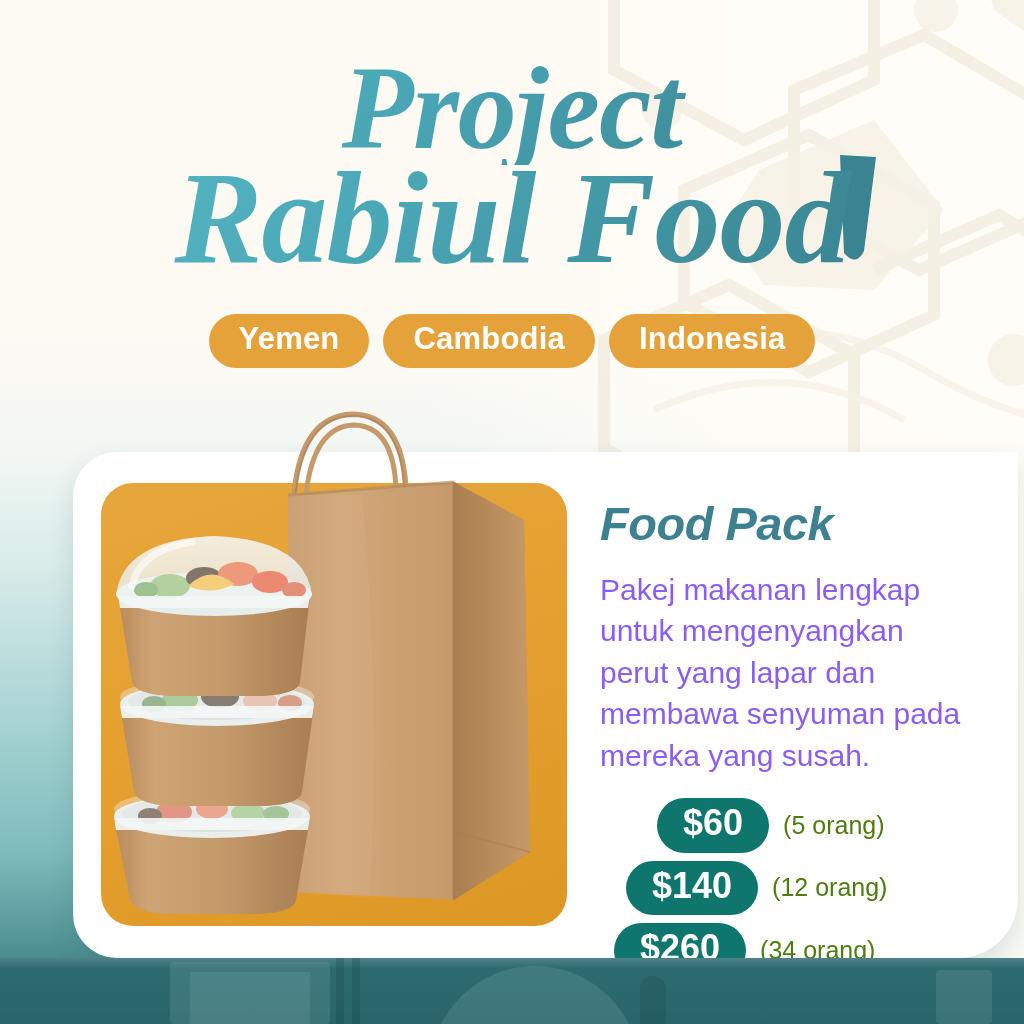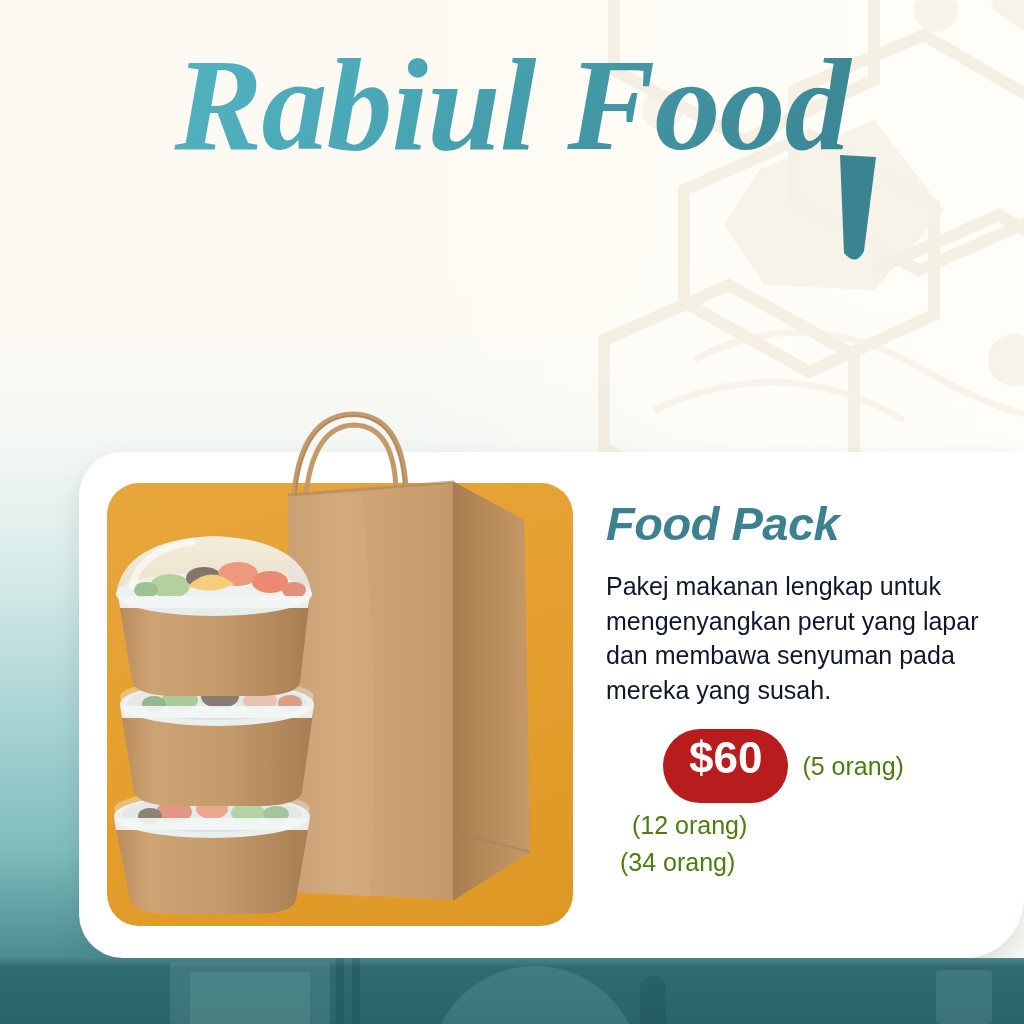--- a/index.html
+++ b/index.html
@@ -99,21 +99,21 @@
     font-size:31px;
     letter-spacing:.2px;
     padding:7px 30px 10px;
     line-height:1.18;
     white-space:nowrap;
   }
 
   
   .card {
     position:absolute;
-    left:79px; top:452px; width:945px; height:506px;
+    left:73px; top:452px; width:945px; height:506px;
     background:#ffffff;
     border-radius:44px 0 60px 44px;
     box-shadow:0 10px 26px rgba(40,80,85,.14);
   }
 
   
   .photo-panel {
     position:absolute; left:28px; top:31px; width:466px; height:443px;
     background:linear-gradient(160deg,#e7a63d 0%, #e5a02f 45%, #dd9725 100%);
     border-radius:32px;
@@ -133,40 +133,40 @@
   .pack-title {
     font-size:47px;
     font-weight:700;
     font-style:italic;
     color:#3d8090;
     letter-spacing:-.5px;
     line-height:1;
   }
   .pack-desc {
     margin-top:22px;
-    font-size:25px;
+    font-size:30px;
     line-height:1.38;
-    color:#0f172a;
+    color:#8b5cf6;
     max-width:380px;
   }
 
   .price-list { margin-top:22px; }
   .price-row {
     display:flex; align-items:center; gap:14px;
     margin-bottom:8px;
   }
   .price-row .spacer { flex:0 0 auto; }
   .price-pill {
-    background:#b91c1c;
+    background:#0f766e;
     color:#fff;
     border-radius:999px;
     font-weight:700;
-    font-size:44px;
+    font-size:36px;
     line-height:1.1;
-    padding:5px 26px 21px;
+    padding:5px 26px 10px;
     text-align:center;
     white-space:nowrap;
   }
   .price-note {
     color:#4d7c0f;
     font-size:25px;
     white-space:nowrap;
   }
   .r1 .spacer { width:43px; }
   .r2 .spacer { width:12px; }
@@ -206,44 +206,52 @@
     </svg>
   </div>
 
   <div class="teal-flick">
     <svg viewBox="0 0 40 110" preserveAspectRatio="none">
       <path d="M2 0 L38 2 L26 96 Q18 112 6 98 Z" fill="#2f7f8c"></path>
     </svg>
   </div>
 
   <div class="title-block">
+    <div class="title-line l1">Project</div>
     <div class="title-line l2">Rabiul Food</div>
   </div>
 
+  <div class="pill-row">
+    <div class="pill">Yemen</div>
+    <div class="pill">Cambodia</div>
+    <div class="pill">Indonesia</div>
+  </div>
 
   <div class="card">
 
     <div class="photo-panel"></div>
 
     <div class="content">
       <div class="pack-title">Food Pack</div>
       <div class="pack-desc">Pakej makanan lengkap untuk mengenyangkan perut yang lapar dan membawa senyuman pada mereka yang susah.</div>
 
       <div class="price-list">
         <div class="price-row r1">
           <span class="spacer"></span>
           <span class="price-pill">$60</span>
           <span class="price-note">(5 orang)</span>
         </div>
         <div class="price-row r2">
           <span class="spacer"></span>
+          <span class="price-pill">$140</span>
           <span class="price-note">(12 orang)</span>
         </div>
         <div class="price-row r3">
           <span class="spacer"></span>
+          <span class="price-pill">$260</span>
           <span class="price-note">(34 orang)</span>
         </div>
       </div>
     </div>
   </div>
 
   <div class="product">
     <svg viewBox="0 0 500 560" preserveAspectRatio="none">
       <defs>
         <linearGradient id="kraft" x1="0" y1="0" x2="1" y2="0">

